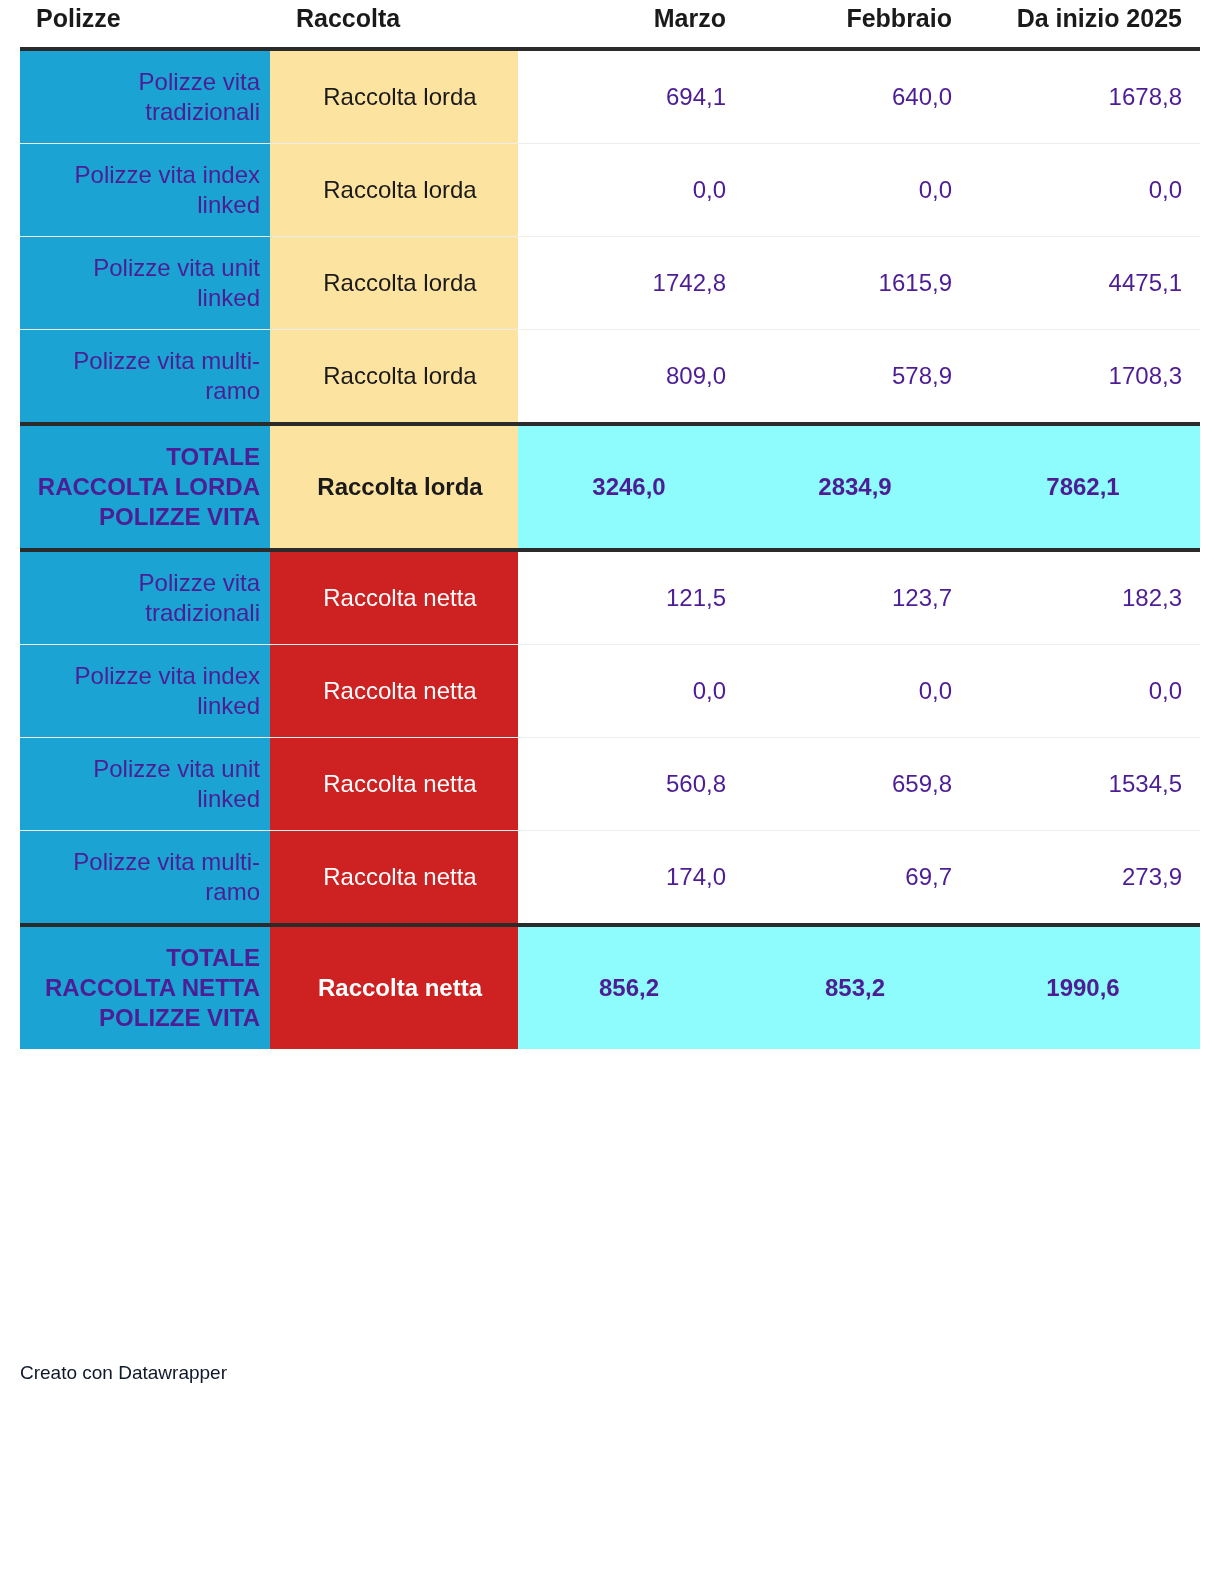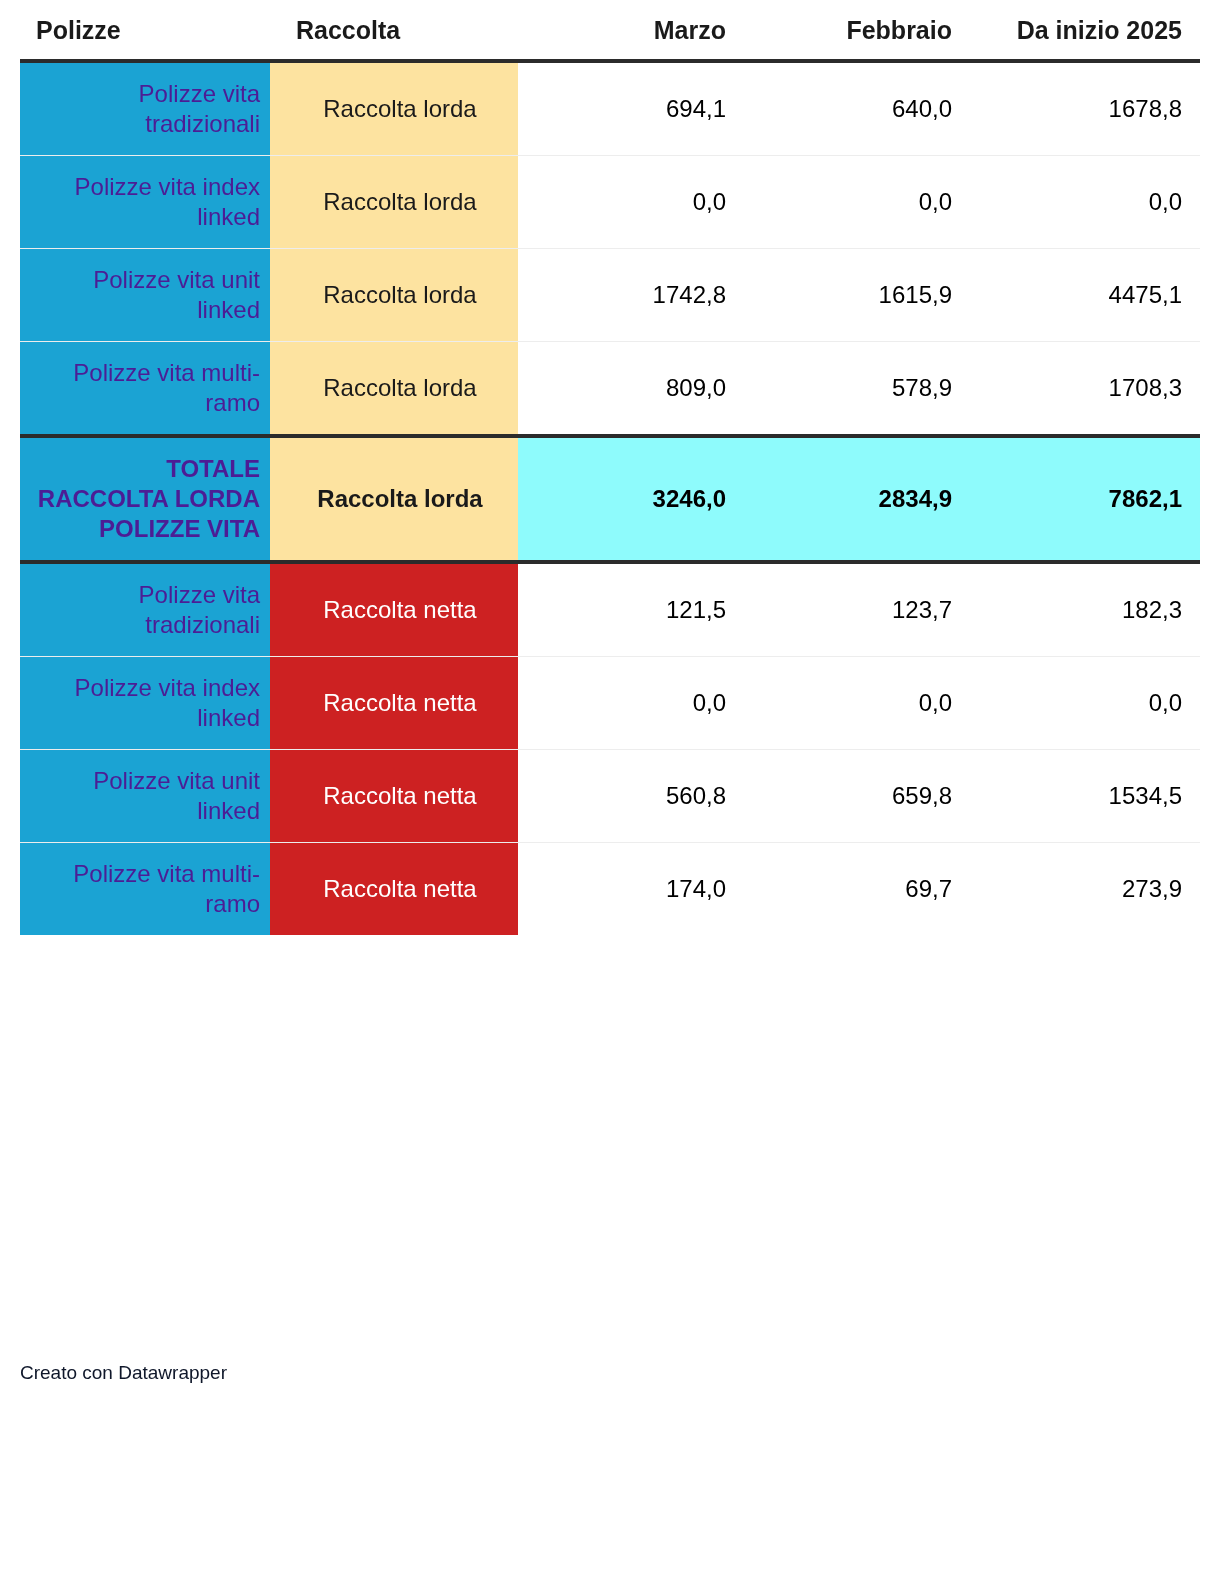--- a/index.html
+++ b/index.html
@@ -12,21 +12,21 @@
     height: 1578px;
     font-family: "Liberation Sans", sans-serif;
     color: #1a1a1a;
     overflow: hidden;
   }
   .page {
     position: relative;
     width: 1220px;
     height: 1406px;
     box-sizing: border-box;
-    padding: 16px 20px;
+    padding: 4px 20px;
   }
   table.dw {
     width: 1180px;
     border-collapse: collapse;
     table-layout: fixed;
     margin-top: 0;
   }
   col.c-label  { width: 250px; }
   col.c-type   { width: 248px; }
   col.c-m1     { width: 226px; }
@@ -65,28 +65,28 @@
   }
   td.type {
     text-align: center;
     padding-left: 26px;
   }
   td.type.lorda { background: #fde3a0; color: #1a1a1a; }
   td.type.netta { background: #cd2122; color: #ffffff; margin-left: 40px; }
   td.num {
     text-align: right;
     padding-right: 18px;
-    color: #000000;
+    color: #4c1d95;
   }
 
   
   tr.total td.label { font-weight: bold; }
   tr.total td.type  { font-weight: bold; }
   tr.total td.num   { font-weight: bold; }
-  tr.total td.num.cyan  { background: #8efbfc; }
+  tr.total td.num.cyan  { background: #8efbfc; text-align: center; }
   tr.total td.num.green { background: #00d79c; }
 
   tr.total-top td { border-top: 4px solid #2b2b2b; }
   tr.group-end td { border-bottom: 4px solid #2b2b2b; }
 
   tbody tr:last-child { border-bottom: none; }
 
   .footer {
     position: absolute;
     left: 20px;
@@ -184,20 +184,27 @@
       </tr>
 
       <tr>
         <td class="label">Polizze vita multi-ramo</td>
         <td class="type netta">Raccolta netta</td>
         <td class="num">174,0</td>
         <td class="num">69,7</td>
         <td class="num">273,9</td>
       </tr>
 
+      <tr class="total total-top">
+        <td class="label">TOTALE RACCOLTA NETTA POLIZZE VITA</td>
+        <td class="type netta">Raccolta netta</td>
+        <td class="num cyan">856,2</td>
+        <td class="num cyan">853,2</td>
+        <td class="num cyan">1990,6</td>
+      </tr>
 
 
     </tbody>
   </table>
 
   <div class="footer">Creato con Datawrapper</div>
 
 </div>
 
 </body></html>

